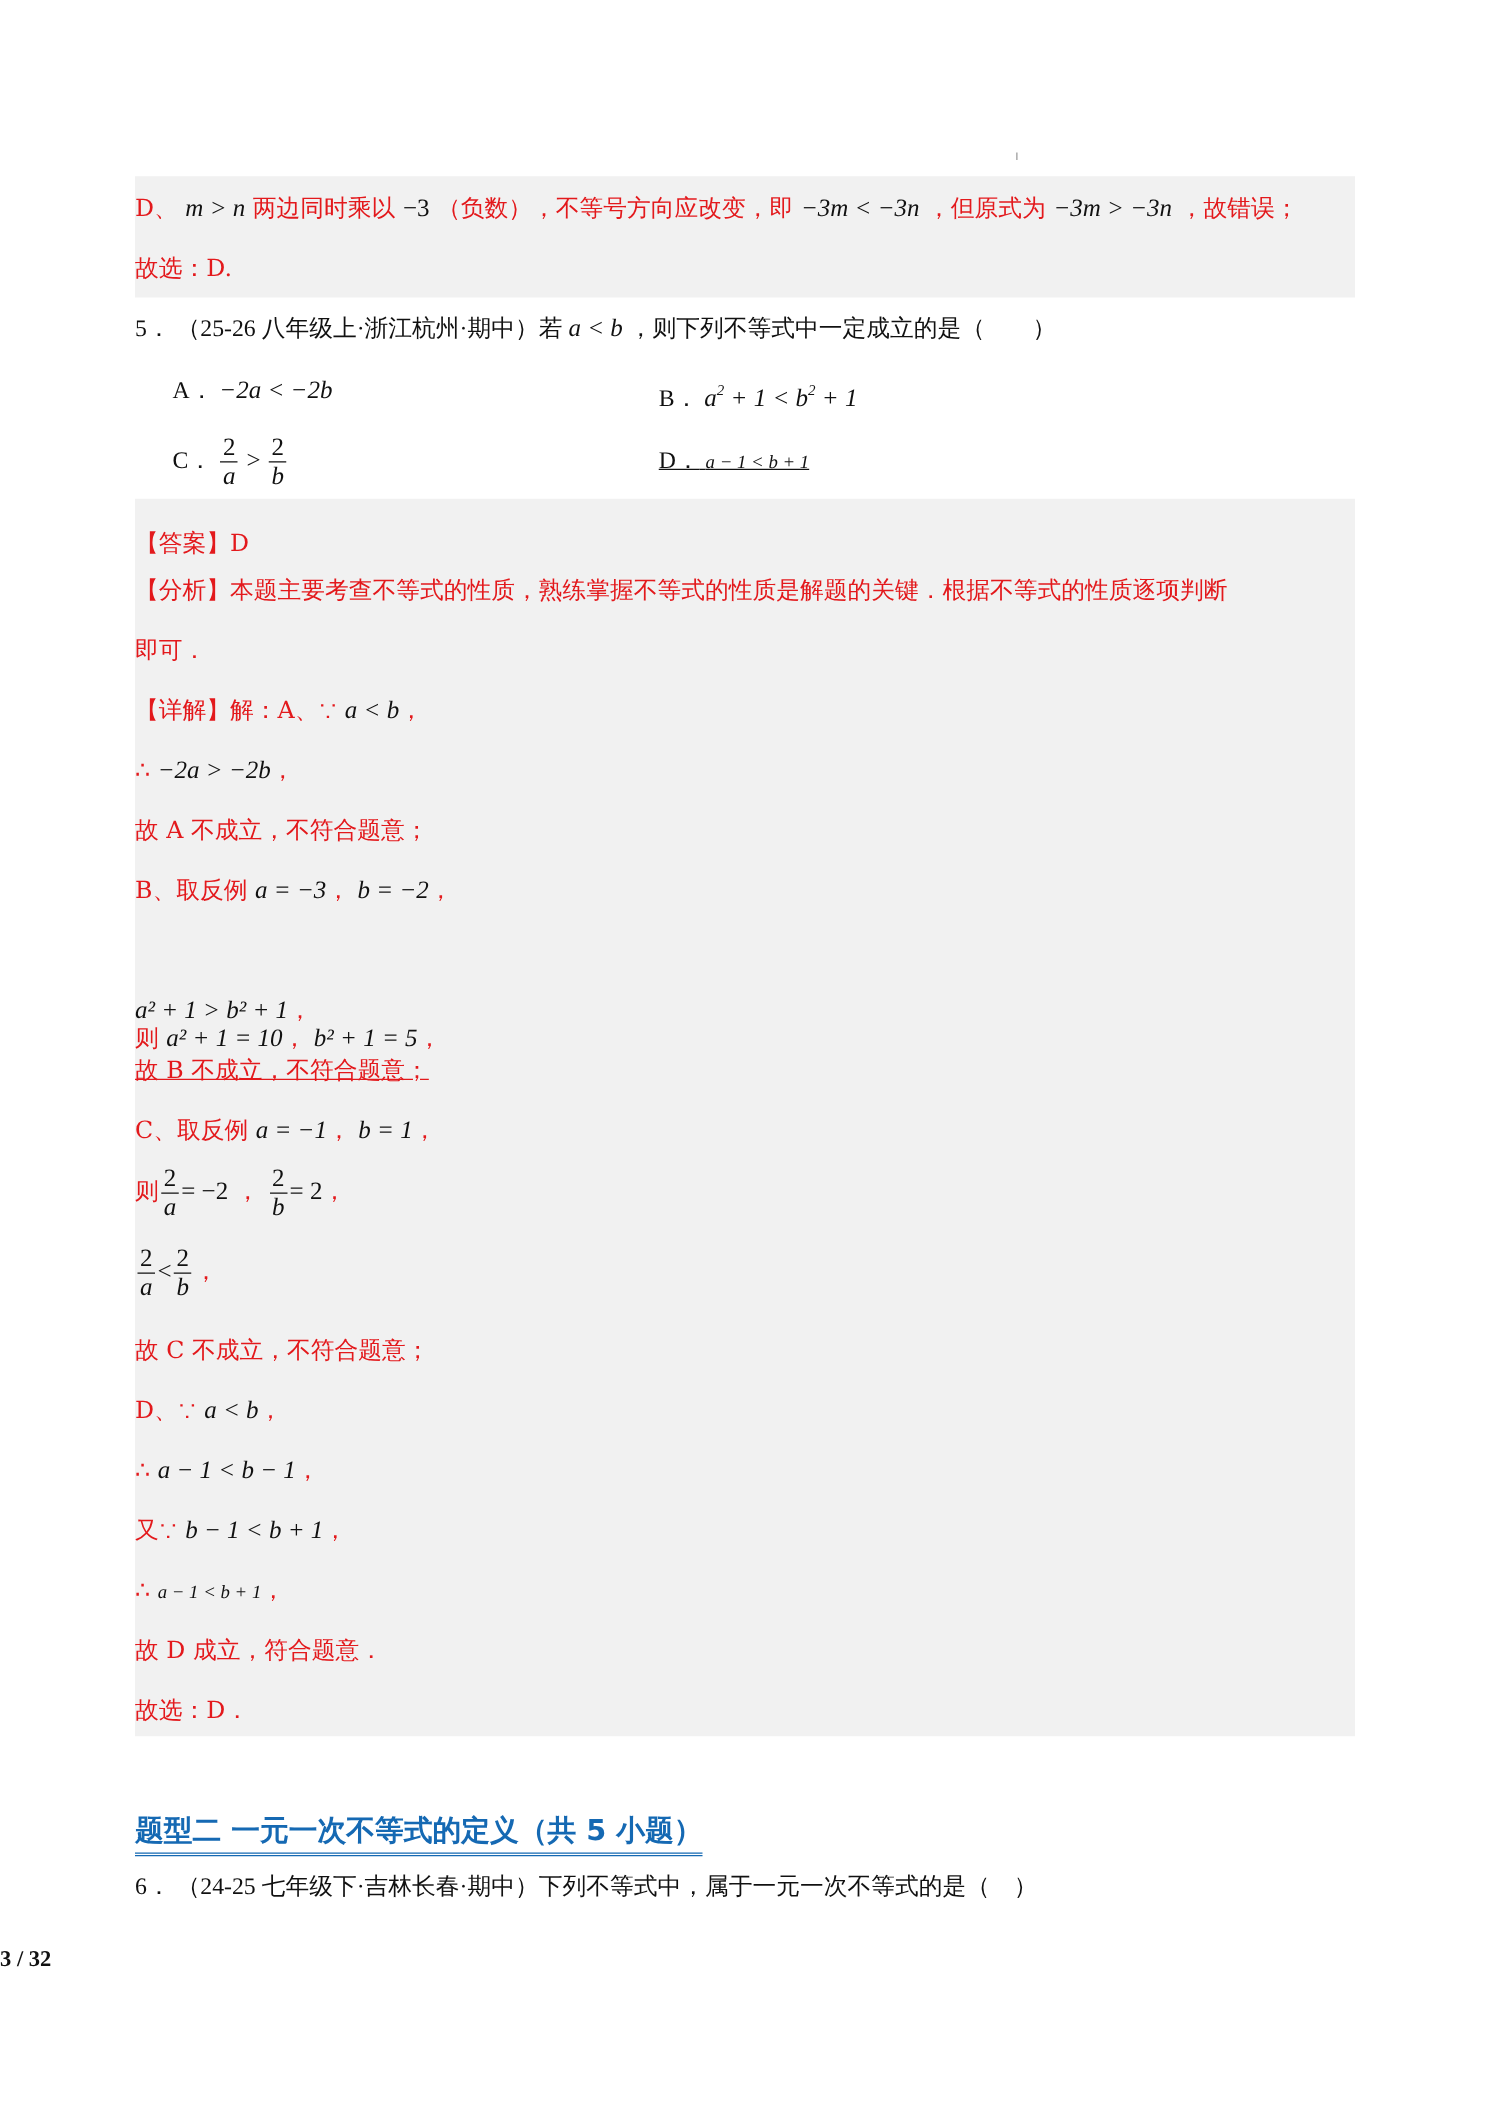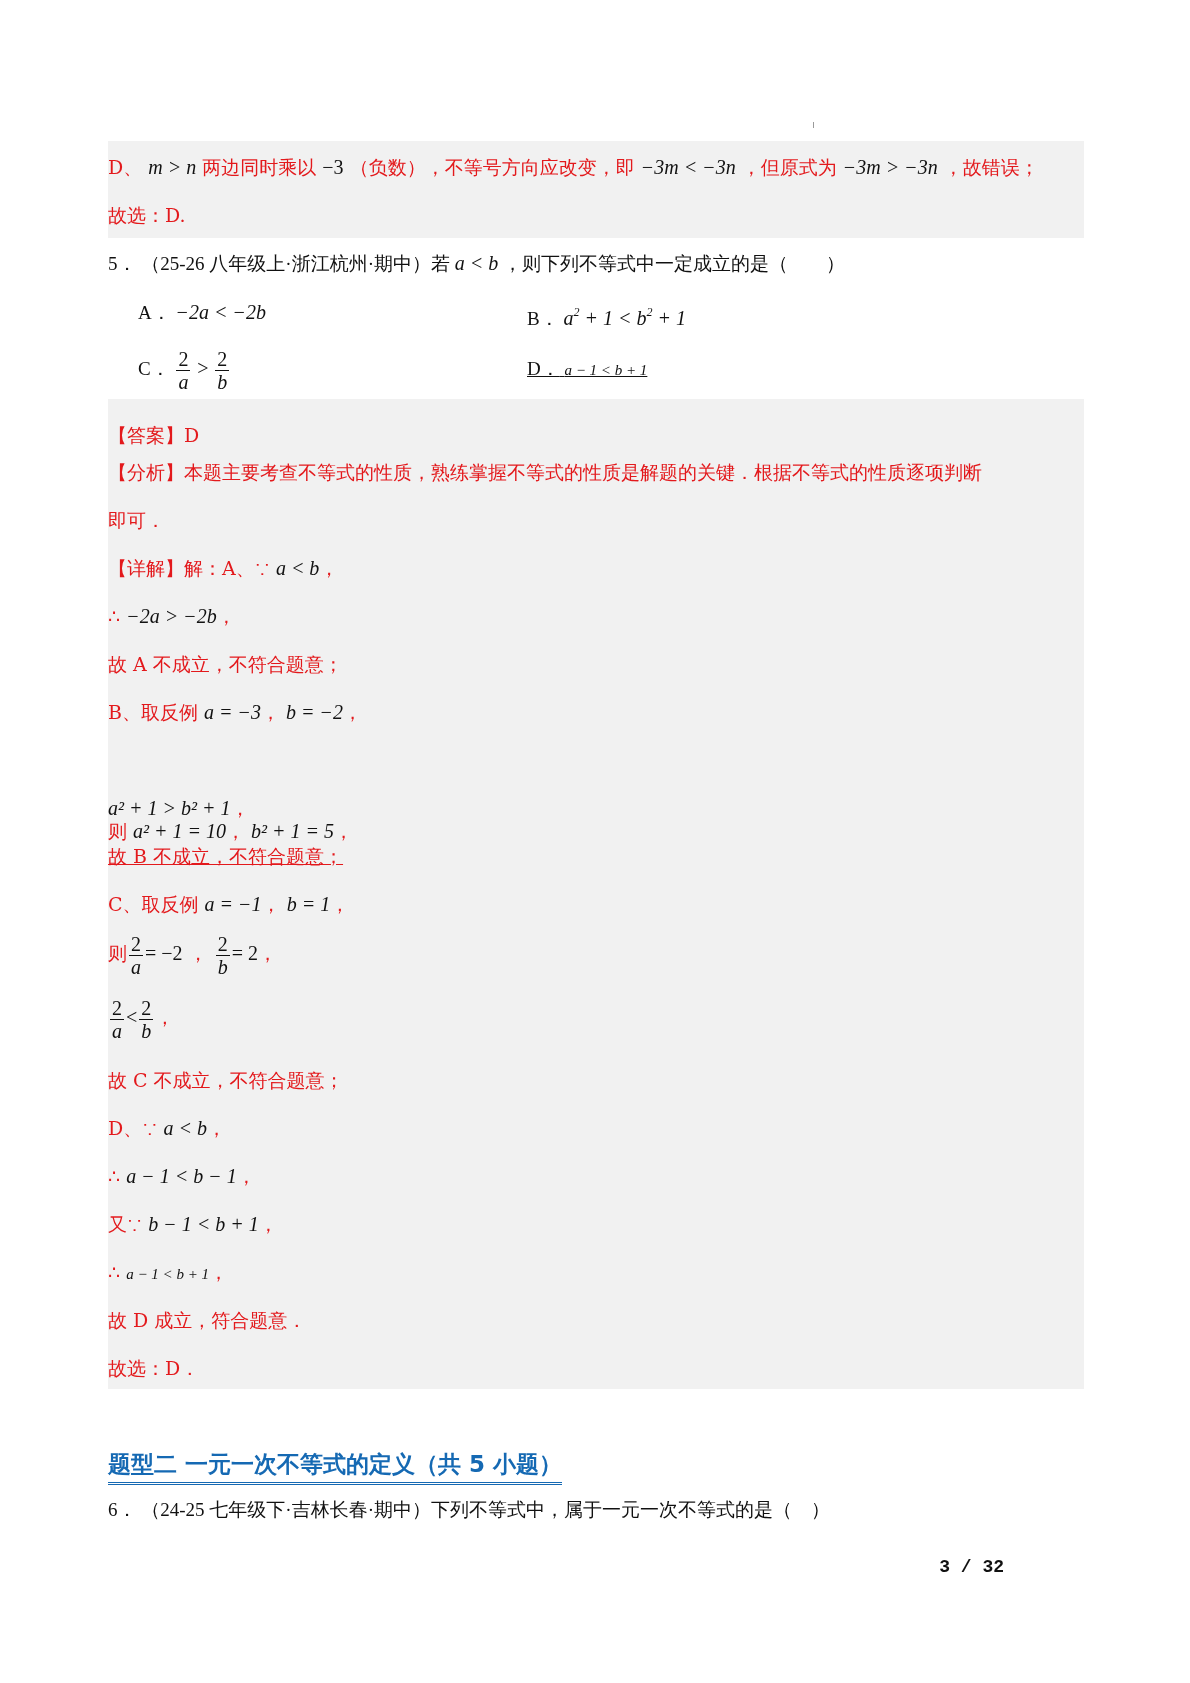--- a/index.html
+++ b/index.html
@@ -59,22 +59,22 @@
       font-family: "DejaVu Sans", "Liberation Sans", sans-serif;
       font-weight: bold;
       font-size: 23px;
       color: #1569b3;
       white-space: nowrap;
       padding-bottom: 2px;
       border-bottom: 3px double #1569b3;
     }
     .page-num {
       position: absolute; left: 0; width: 1004px; top: 1557px;
-      text-align: right;
-      font-family: Liberation Mono, monospace;
+      text-align: left;
+      font-family: Liberation Serif, serif;
       font-weight: bold;
       font-size: 18px;
       color: #111;
     }
   </style>
 </head>
 <body>
 
 <div class="marker"></div>
 

